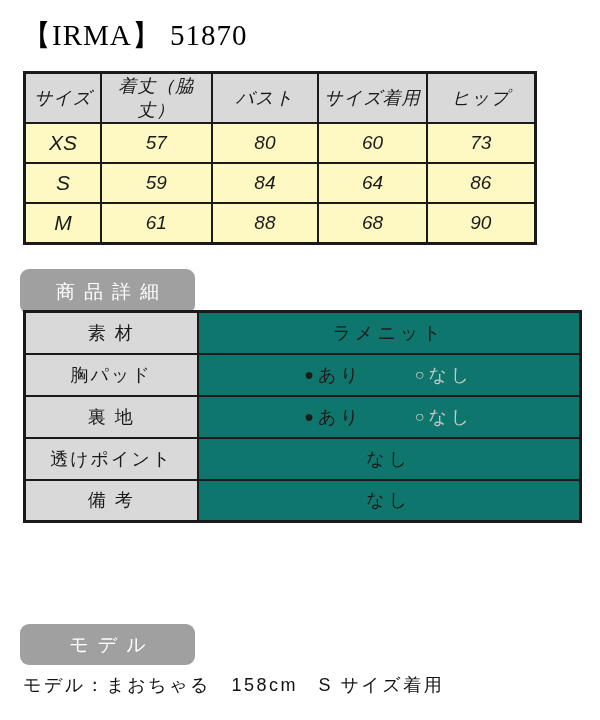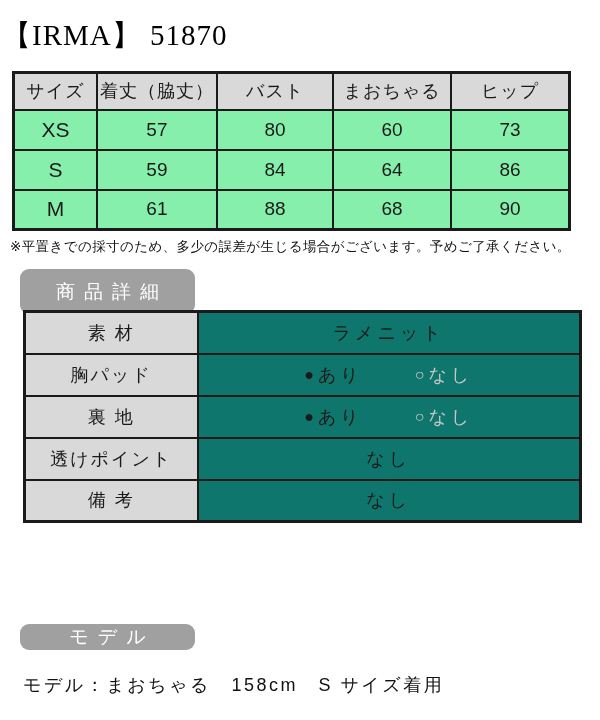--- a/index.html
+++ b/index.html
@@ -11,55 +11,56 @@
   *{margin:0;padding:0;box-sizing:border-box;}
   html,body{background:#ffffff;}
   body{
     width:600px;height:720px;
     font-family:"Liberation Sans","DejaVu Sans",sans-serif;
     color:#1a1a1a;
   }
   .page{position:relative;width:600px;height:720px;background:#fff;overflow:hidden;}
 
   .page-title{
-    position:absolute;left:2px;top:16px;
+    position:absolute;left:22px;top:16px;
     font-family:"Liberation Serif","DejaVu Serif",serif;
     font-size:29px;letter-spacing:1px;color:#000;
   }
 
   table{border-collapse:collapse;table-layout:fixed;}
   .size-table{
-    position:absolute;left:12px;top:71px;width:559px;
+    position:absolute;left:23px;top:71px;width:514px;
     border:3px solid var(--border);
+    font-style:italic;
   }
   .size-table th,.size-table td{
     border:2px solid var(--border);
     text-align:center;vertical-align:middle;
   }
   .size-table th{
     background:var(--header-bg);
     height:37px;font-weight:normal;font-size:18px;letter-spacing:1px;
   }
-  .size-table td{height:40px;font-size:19px;background:#86efac;}
+  .size-table td{height:40px;font-size:19px;background:#fef9c3;}
   .size-table td.size-cell{font-size:21px;}
 
   .note-text{
     position:absolute;left:10px;top:238px;width:585px;
     font-size:13.5px;letter-spacing:0.4px;color:#111;
   }
 
   .badge{
     position:absolute;left:20px;width:175px;height:45px;
     background:var(--badge-bg);border-radius:9px;
     color:#ffffff;font-size:19px;letter-spacing:9px;
     display:flex;align-items:center;justify-content:center;
     text-indent:9px; 
   }
   .badge.details{top:269px;}
-  .badge.model{top:624px;height:26px;}
+  .badge.model{top:624px;height:41px;}
 
   .details-table{
     position:absolute;left:23px;top:310px;width:559px;
     border:3px solid var(--border);
   }
   .details-table td{
     border:2px solid var(--border);
     height:42px;vertical-align:middle;text-align:center;
   }
   .details-table td.dlabel{
@@ -90,21 +91,21 @@
         <col style="width:21.6%">
         <col style="width:20.9%">
       <col style="width:21.2%">
         <col style="width:21.3%">
     </colgroup>
     <thead>
       <tr>
         <th>サイズ</th>
         <th>着丈（脇丈）</th>
         <th>バスト</th>
-        <th>まおちゃる</th>
+        <th>サイズ着用</th>
         <th>ヒップ</th>
       </tr>
     </thead>
     <tbody>
       <tr>
         <td class="size-cell">XS</td>
         <td>57</td>
         <td>80</td>
         <td>60</td>
         <td>73</td>
@@ -119,21 +120,20 @@
       <tr>
         <td class="size-cell">M</td>
         <td>61</td>
         <td>88</td>
         <td>68</td>
         <td>90</td>
       </tr>
     </tbody>
   </table>
 
-  <div class="note-text">※平置きでの採寸のため、多少の誤差が生じる場合がございます。予めご了承ください。</div>
 
   <div class="badge details">商品詳細</div>
 
   <table class="details-table">
     <tbody>
       <tr>
         <td class="dlabel">素 材</td>
         <td class="dvalue">ラメニット</td>
       </tr>
       <tr>

